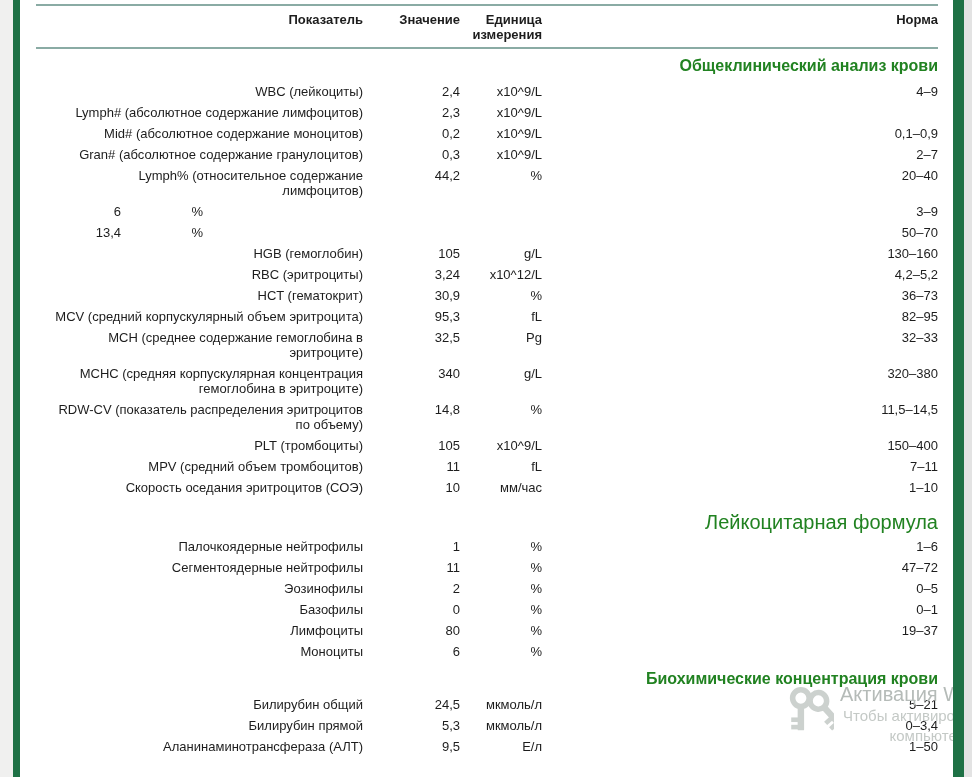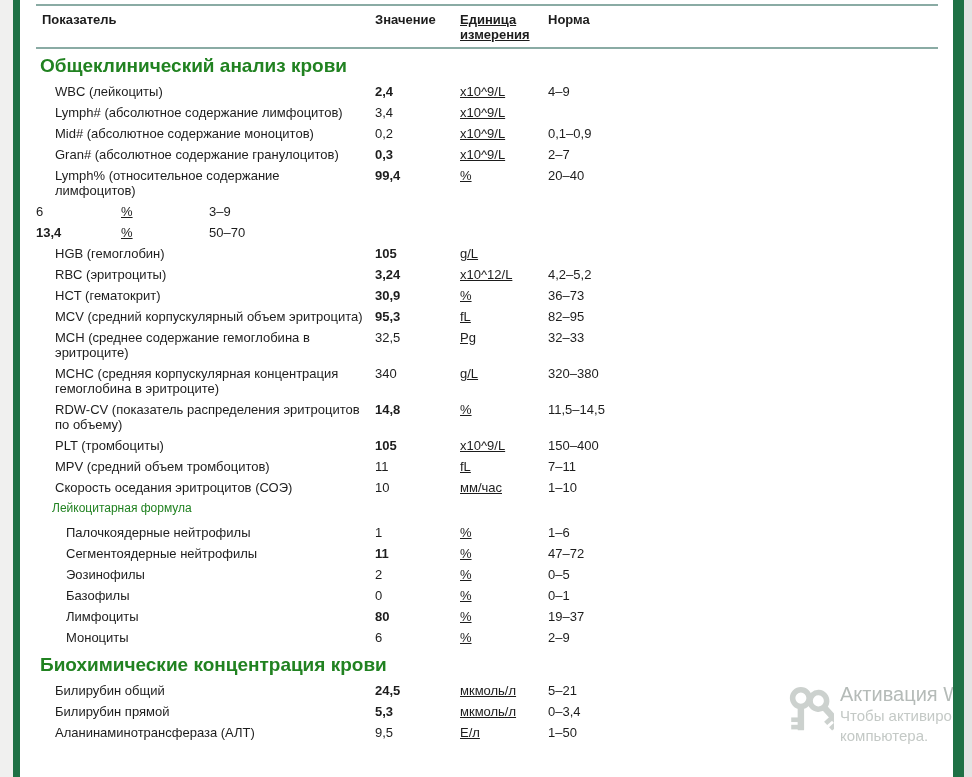--- a/index.html
+++ b/index.html
@@ -1,43 +1,43 @@
 <!DOCTYPE html>
 <html style="--accent-green-bar: #1e7145; --section-heading-green: #218221; --table-line: #8aaba4; --wm-title-color: #b5bbb8; --wm-text-color: #c4c9c6;"><head>
 <meta charset="utf-8">
 <style>
   * { margin:0; padding:0; box-sizing:border-box; }
   html,body { width:972px; height:777px; overflow:hidden; background:#ffffff;
               font-family:"Liberation Sans", sans-serif; }
-  .page { display:flex; width:972px; height:777px; }
+  .page { display:flex; width:972px; height:777px;text-align:right; }
   .edge-left  { width:13px; height:100%; background:#f0f0ef; flex:none; }
   .bar-left   { width:7px;  height:100%; background:var(--accent-green-bar,#1e7145); flex:none; }
   .bar-right  { width:11px; height:100%; background:var(--accent-green-bar,#1e7145); flex:none; }
   .edge-right { width:8px;  height:100%; background:#e3e3e3; flex:none; }
   .content { flex:1; height:100%; background:#ffffff; position:relative; overflow:hidden; }
 
   .rtable { margin:4px 0 0 16px; width:902px;
             border-top:2px solid var(--table-line,#8aaba4); }
   .thead { display:flex; border-bottom:2px solid var(--table-line,#8aaba4);
            padding:6px 0 5px; }
   .th { font-weight:bold; }
   .c  { font-size:13px; line-height:15px; color:#1d1d1d; }
   .c1 { width:339px; padding-left:6px; padding-right:12px; }
   .c2 { width:85px; }
-  .c3 { width:88px; padding-right:6px;text-decoration:underline; }
+  .c3 { width:88px; padding-right:6px; }
   .c4 { flex:1; }
   .trow { display:flex; padding:3px 0; }
   .trow .c1.ind1 { padding-left:19px; }
   .trow .c1.ind2 { padding-left:30px; }
-  .bold { font-weight:700; }
+  .bold { font-weight:400; }
   .section-title { color:var(--section-heading-green,#218221); }
-  .section-title.lvl1 { font-size:19px; font-weight:700; line-height:22px;
+  .section-title.lvl1 { font-size:16px; font-weight:700; line-height:22px;
                         padding-left:4px; margin:6px 0 4px; }
-  .section-title.lvl2 { font-size:12px; font-weight:400; line-height:19px;
-                        padding-left:16px; margin:1px 0 4px; }
+  .section-title.lvl2 { font-size:20px; font-weight:400; line-height:19px;
+                        padding-left:16px; margin:15px 0 4px; }
 
   .watermark { position:absolute; left:768px; top:682px; display:flex; }
   .wm-icon { width:46px; height:54px; flex:none; margin-top:2px; }
   .wm-text { margin-left:6px; }
   .wm-title { font-size:20px; line-height:24px; color:var(--wm-title-color,#b5bbb8);
               white-space:nowrap; }
   .wm-line  { font-size:15px; line-height:20px; color:var(--wm-text-color,#c4c9c6);
               white-space:nowrap; }
 </style>
 </head>
@@ -58,55 +58,56 @@
       <div class="tbody">
           <div class="section-title lvl1">Общеклинический анализ крови</div>
           <div class="trow">
             <div class="c c1 ind1">WBC (лейкоциты)</div>
             <div class="c c2 bold">2,4</div>
             <div class="c c3">x10^9/L</div>
             <div class="c c4">4–9</div>
           </div>
           <div class="trow">
             <div class="c c1 ind1">Lymph# (абсолютное содержание лимфоцитов)</div>
-            <div class="c c2">3,4</div>
+            <div class="c c2">2,3</div>
             <div class="c c3">x10^9/L</div>
           </div>
           <div class="trow">
             <div class="c c1 ind1">Mid# (абсолютное содержание моноцитов)</div>
             <div class="c c2">0,2</div>
             <div class="c c3">x10^9/L</div>
             <div class="c c4">0,1–0,9</div>
           </div>
           <div class="trow">
             <div class="c c1 ind1">Gran# (абсолютное содержание гранулоцитов)</div>
             <div class="c c2 bold">0,3</div>
             <div class="c c3">x10^9/L</div>
             <div class="c c4">2–7</div>
           </div>
           <div class="trow">
             <div class="c c1 ind1">Lymph% (относительное содержание лимфоцитов)</div>
-            <div class="c c2 bold">99,4</div>
+            <div class="c c2 bold">44,2</div>
             <div class="c c3">%</div>
             <div class="c c4">20–40</div>
           </div>
           <div class="trow">
             <div class="c c2">6</div>
             <div class="c c3">%</div>
             <div class="c c4">3–9</div>
           </div>
           <div class="trow">
             <div class="c c2 bold">13,4</div>
             <div class="c c3">%</div>
             <div class="c c4">50–70</div>
           </div>
           <div class="trow">
             <div class="c c1 ind1">HGB (гемоглобин)</div>
             <div class="c c2 bold">105</div>
             <div class="c c3">g/L</div>
+            <div class="c c4">130–160</div>
           </div>
           <div class="trow">
             <div class="c c1 ind1">RBC (эритроциты)</div>
             <div class="c c2 bold">3,24</div>
             <div class="c c3">x10^12/L</div>
             <div class="c c4">4,2–5,2</div>
           </div>
           <div class="trow">
             <div class="c c1 ind1">HCT (гематокрит)</div>
             <div class="c c2 bold">30,9</div>
@@ -183,21 +184,20 @@
           <div class="trow">
             <div class="c c1 ind2">Лимфоциты</div>
             <div class="c c2 bold">80</div>
             <div class="c c3">%</div>
             <div class="c c4">19–37</div>
           </div>
           <div class="trow">
             <div class="c c1 ind2">Моноциты</div>
             <div class="c c2">6</div>
             <div class="c c3">%</div>
-            <div class="c c4">2–9</div>
           </div>
           <div class="section-title lvl1">Биохимические концентрация крови</div>
           <div class="trow">
             <div class="c c1 ind1">Билирубин общий</div>
             <div class="c c2 bold">24,5</div>
             <div class="c c3">мкмоль/л</div>
             <div class="c c4">5–21</div>
           </div>
           <div class="trow">
             <div class="c c1 ind1">Билирубин прямой</div>

